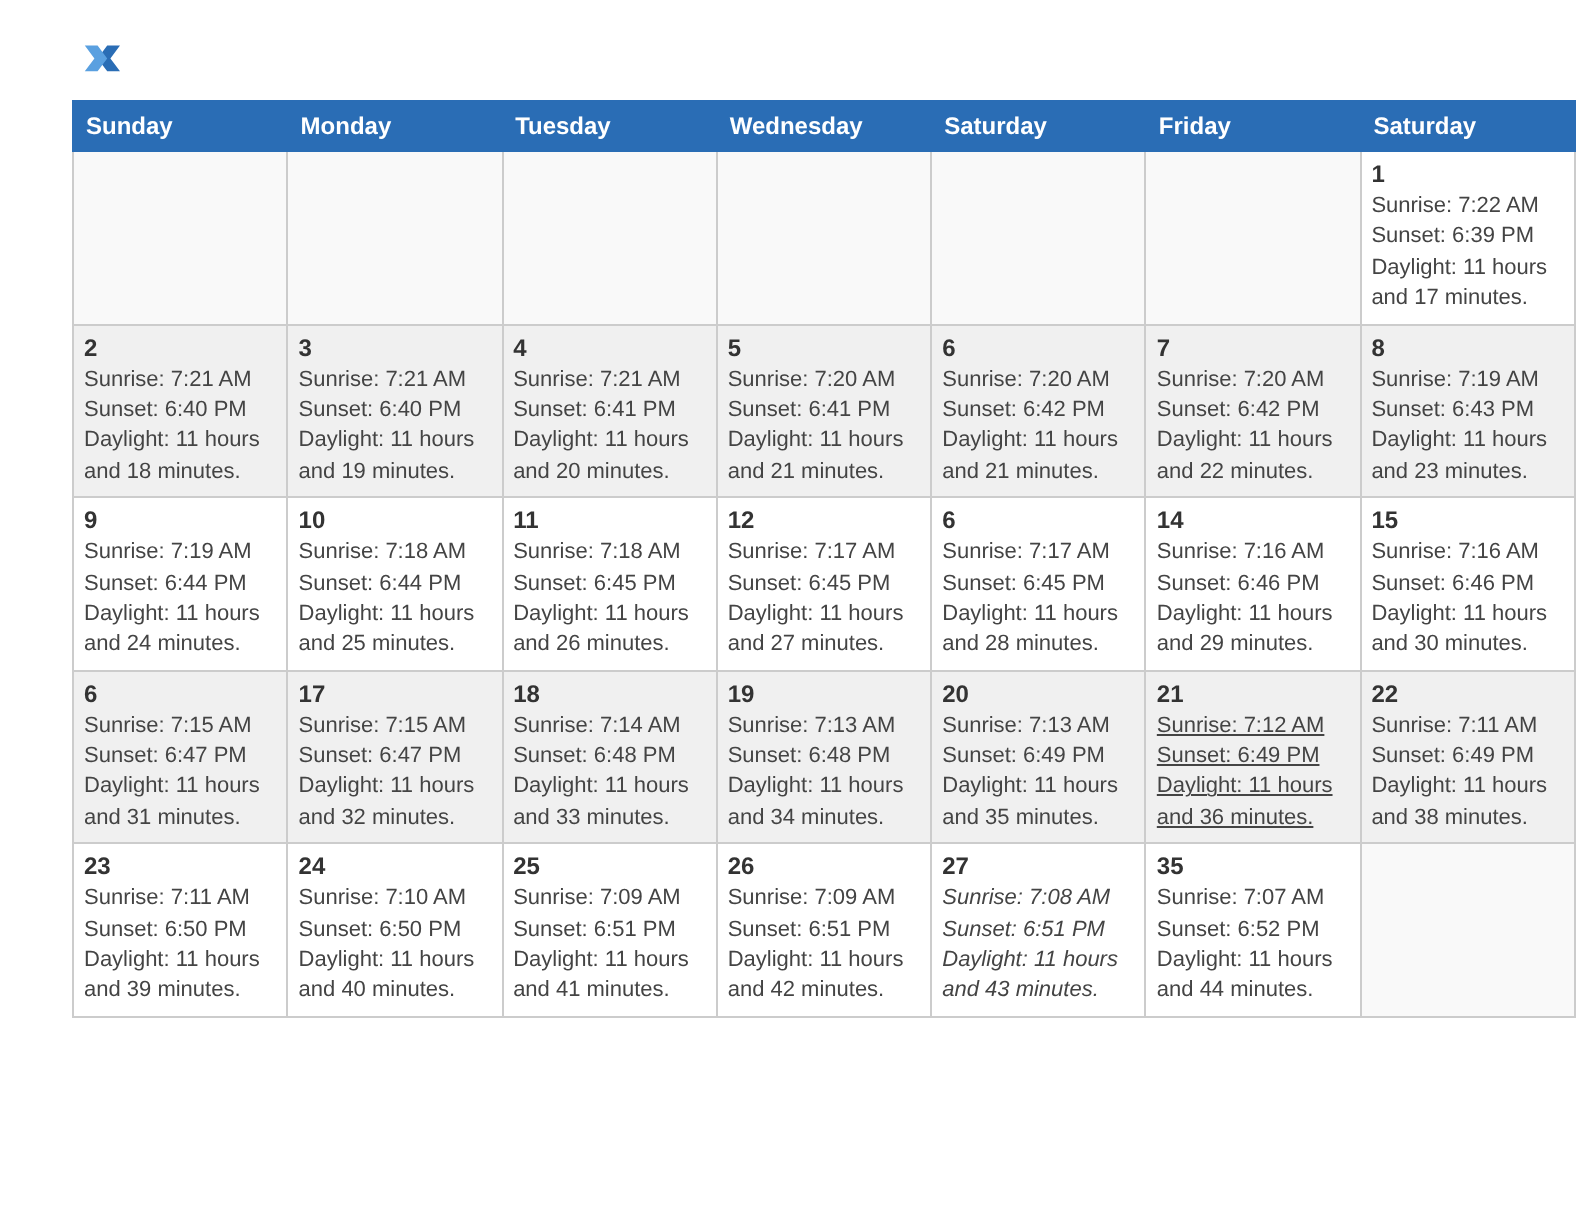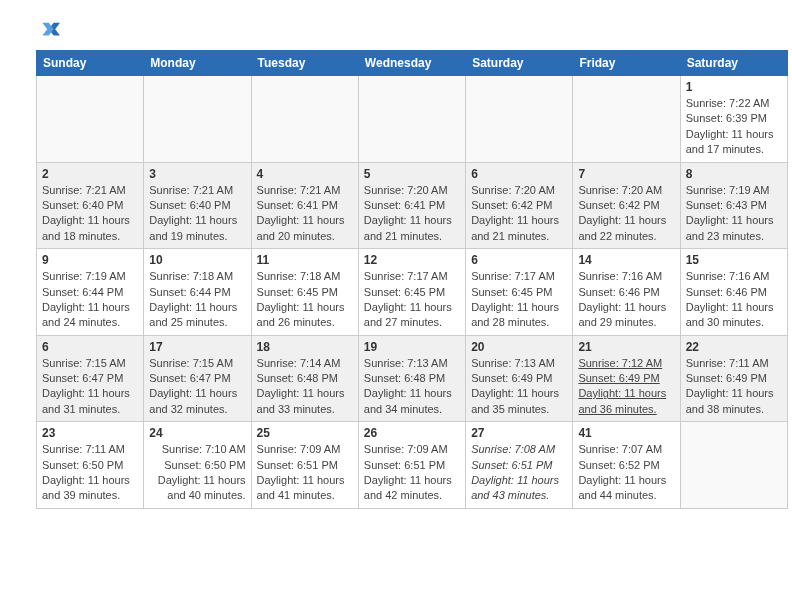--- a/index.html
+++ b/index.html
@@ -299,21 +299,21 @@
         <tr>
           <td>
             <span class="day-number">23</span>
             <div class="day-info" style="white-space: pre-line;">Sunrise: 7:11 AM
 Sunset: 6:50 PM
 Daylight: 11 hours
 and 39 minutes.</div>
           </td>
           <td>
             <span class="day-number">24</span>
-            <div class="day-info" style="white-space: pre-line; text-align: right;">Sunrise: 7:10 AM
+            <div class="day-info" style="white-space: pre-line;">Sunrise: 7:10 AM
 Sunset: 6:50 PM
 Daylight: 11 hours
 and 40 minutes.</div>
           </td>
           <td>
             <span class="day-number">25</span>
             <div class="day-info" style="white-space: pre-line;">Sunrise: 7:09 AM
 Sunset: 6:51 PM
 Daylight: 11 hours
 and 41 minutes.</div>
@@ -326,21 +326,21 @@
 and 42 minutes.</div>
           </td>
           <td>
             <span class="day-number">27</span>
             <div class="day-info" style="white-space: pre-line; font-style: italic;">Sunrise: 7:08 AM
 Sunset: 6:51 PM
 Daylight: 11 hours
 and 43 minutes.</div>
           </td>
           <td>
-            <span class="day-number">41</span>
+            <span class="day-number">35</span>
             <div class="day-info" style="white-space: pre-line;">Sunrise: 7:07 AM
 Sunset: 6:52 PM
 Daylight: 11 hours
 and 44 minutes.</div>
           </td>
           <td class="empty"></td>
         </tr>
       </tbody>
   </table>
 </div>

